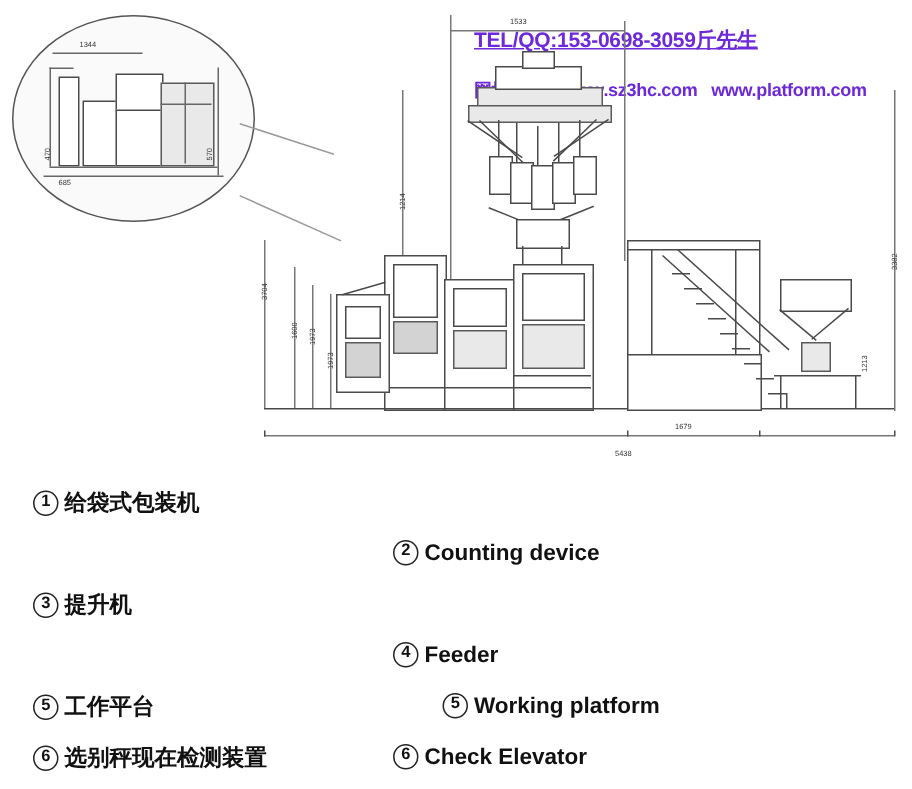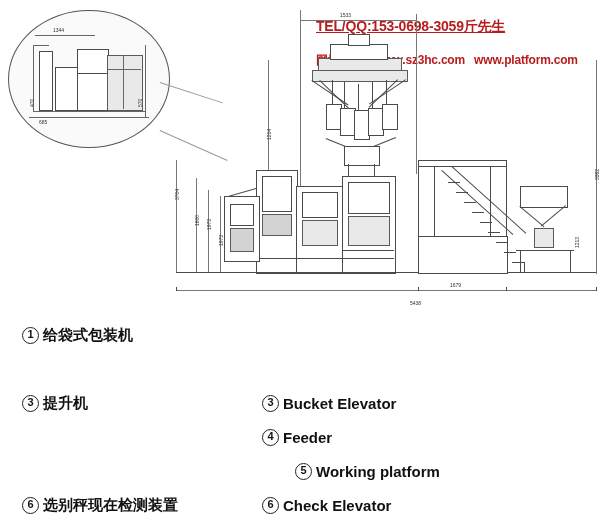--- a/index.html
+++ b/index.html
@@ -8,21 +8,21 @@
     background:#ffffff;
     font-family:"Liberation Sans", sans-serif;
     position:relative;
     overflow:hidden;
   }
   .stage{position:absolute;inset:0;}
 
   
   .hdr{
     position:absolute;
-    color:#b91c1c;
+    color:#6d28d9;
     font-weight:bold;
     white-space:nowrap;
   }
   #hdr-tel{
     left:316px;top:18px;
     font-size:14px;
     text-decoration:underline;
     letter-spacing:-0.2px;
   }
   #hdr-web{
@@ -212,32 +212,35 @@
     <div class="dim" style="left:410px;top:300px;">5438</div>
     <div class="dim" style="left:450px;top:282px;">1679</div>
   </div>
 
   <div class="legend">
 
     <div class="lrow col-cn" style="top:4px;">
       <span class="num">1</span><span class="ltxt-cn">给袋式包装机</span>
     </div>
 
+    <div class="lrow col-en" style="top:38px;">
+      <span class="num">2</span><span class="ltxt-en">Counting device</span>
+    </div>
 
     <div class="lrow col-cn" style="top:72px;">
       <span class="num">3</span><span class="ltxt-cn">提升机</span>
     </div>
-    <div class="lrow col-en" style="top:72px;">
-      <span class="num">3</span><span class="ltxt-en">Bucket Elevator</span>
-    </div>
 
     <div class="lrow col-en" style="top:106px;">
       <span class="num">4</span><span class="ltxt-en">Feeder</span>
     </div>
 
+    <div class="lrow col-cn" style="top:140px;">
+      <span class="num">5</span><span class="ltxt-cn">工作平台</span>
+    </div>
     <div class="lrow col-en" style="top:140px;margin-left:33px;">
       <span class="num">5</span><span class="ltxt-en">Working platform</span>
     </div>
 
     <div class="lrow col-cn" style="top:174px;">
       <span class="num">6</span><span class="ltxt-cn">选别秤现在检测装置</span>
     </div>
     <div class="lrow col-en" style="top:174px;">
       <span class="num">6</span><span class="ltxt-en">Check Elevator</span>
     </div>

